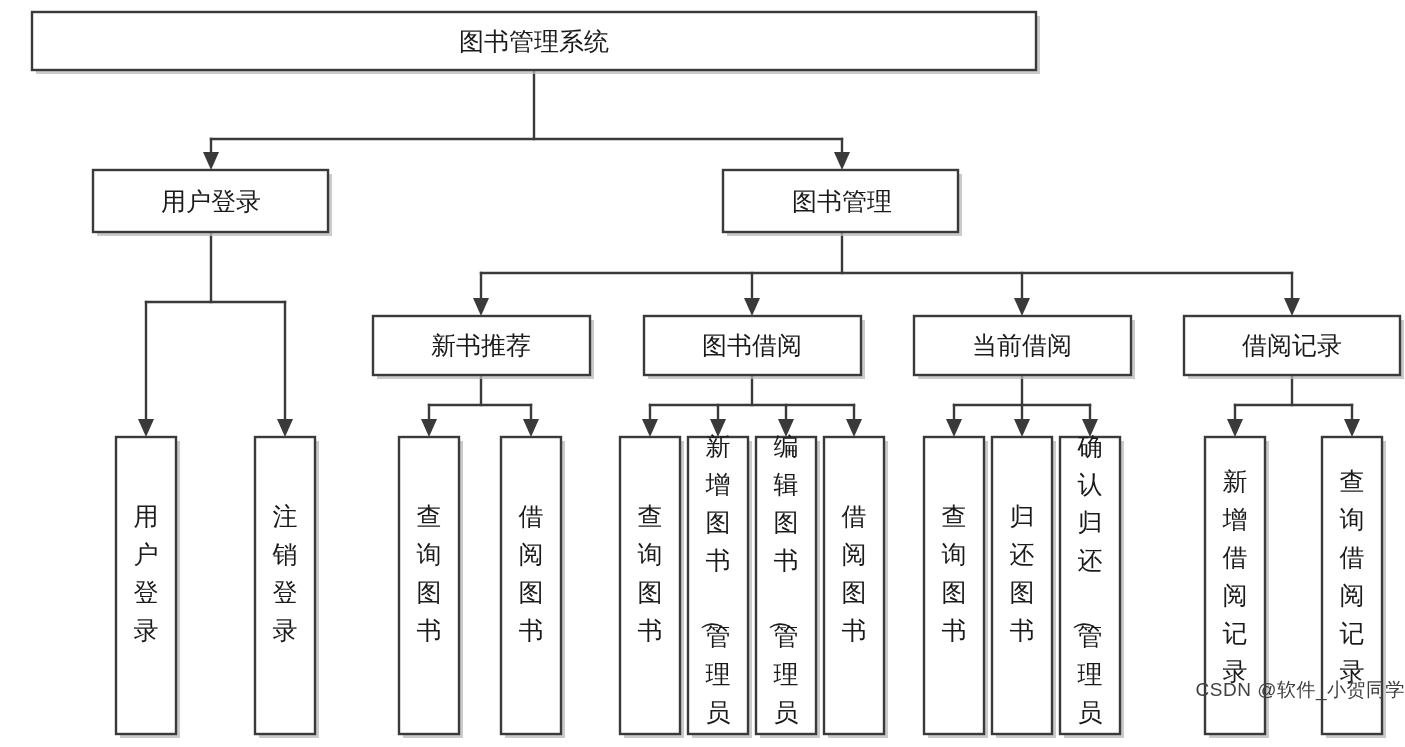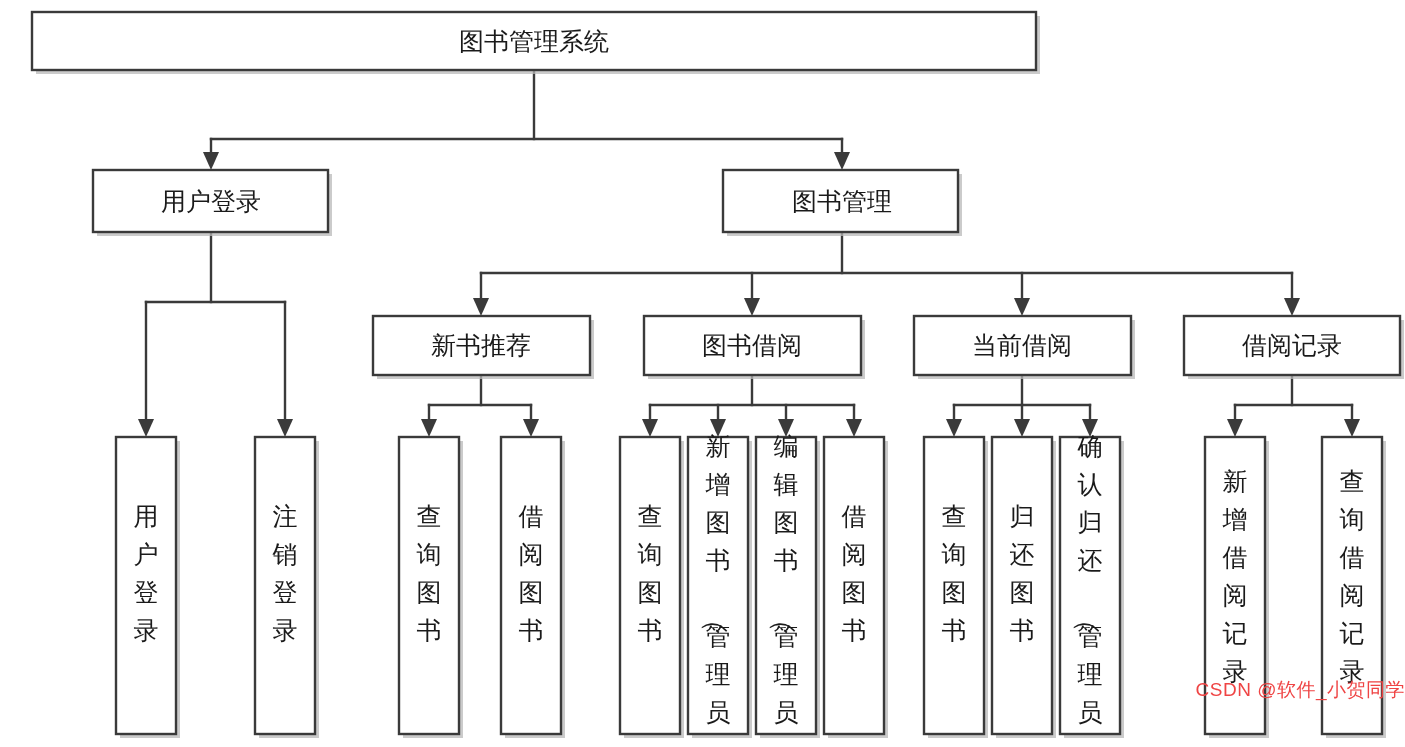--- a/index.html
+++ b/index.html
@@ -52,21 +52,21 @@
     fill: #1a1a1a;
     font-size: 25px;
     text-anchor: middle;
   }
   .watermark {
     position: absolute;
     right: 12px;
     bottom: 6px;
     font-family: "Liberation Sans", "DejaVu Sans", sans-serif;
     font-size: 19px;
-    color: #ef4444;
+    color: #404040;
     white-space: nowrap;
     letter-spacing: 0.5px;
   }
 </style>
 </head>
 <body>
 
 <div id="chart-root">
   <svg width="1405" height="747" viewBox="0 0 1405 747" xmlns="http://www.w3.org/2000/svg">
 

